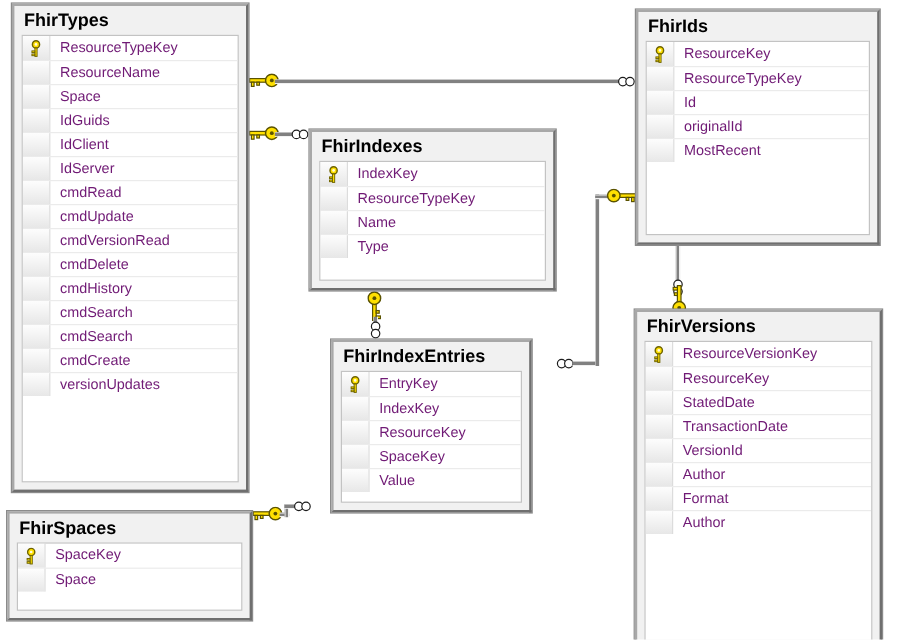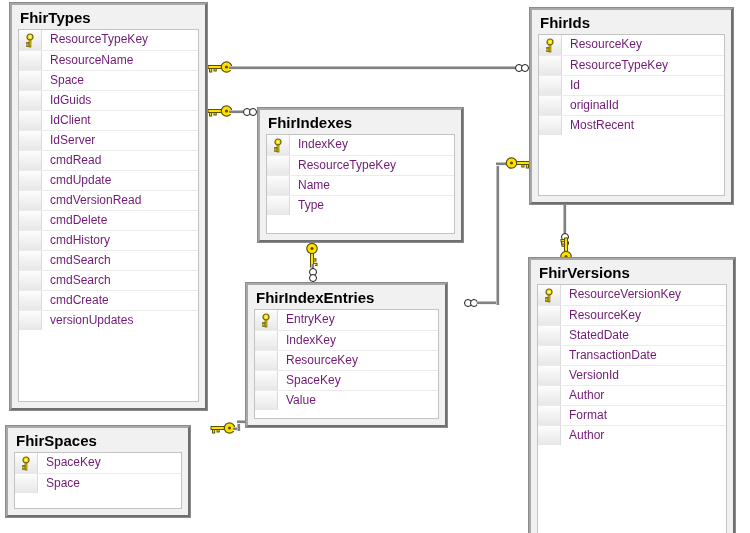--- a/index.html
+++ b/index.html
@@ -304,21 +304,21 @@
           <span class="keycell"></span>
           <span class="colname">Name</span>
         </div>
       <div class="row">
           <span class="keycell"></span>
           <span class="colname">Type</span>
         </div>
     </div>
   </div>
 
-  <div class="tbl" style="left:246px;top:283px;width:201px;height:144px;">
+  <div class="tbl" style="left:276px;top:283px;width:167px;height:144px;">
     <div class="tbl-title">FhirIndexEntries</div>
     <div class="grid">
       <div class="row">
           <span class="keycell">
             <svg width="10" height="15" viewBox="0 0 10 15">
               <circle cx="5" cy="4" r="3" fill="#ffe000" stroke="#6f6400" stroke-width="1.2"></circle>
               <circle cx="5" cy="4" r="1.1" fill="#fffbe0"></circle>
               <rect x="4.1" y="7" width="1.8" height="7" fill="#ffe000" stroke="#6f6400" stroke-width="0.8"></rect>
               <rect x="1.6" y="9.4" width="2.4" height="1.4" fill="#ffe000" stroke="#6f6400" stroke-width="0.8"></rect>
               <rect x="1.6" y="12" width="2.4" height="1.4" fill="#ffe000" stroke="#6f6400" stroke-width="0.8"></rect>
@@ -384,21 +384,21 @@
           <span class="keycell"></span>
           <span class="colname">Format</span>
         </div>
       <div class="row">
           <span class="keycell"></span>
           <span class="colname">Author</span>
         </div>
     </div>
   </div>
 
-  <div class="tbl" style="left:6px;top:426px;width:184px;height:91px;">
+  <div class="tbl" style="left:6px;top:426px;width:204px;height:91px;">
     <div class="tbl-title">FhirSpaces</div>
     <div class="grid">
       <div class="row">
           <span class="keycell">
             <svg width="10" height="15" viewBox="0 0 10 15">
               <circle cx="5" cy="4" r="3" fill="#ffe000" stroke="#6f6400" stroke-width="1.2"></circle>
               <circle cx="5" cy="4" r="1.1" fill="#fffbe0"></circle>
               <rect x="4.1" y="7" width="1.8" height="7" fill="#ffe000" stroke="#6f6400" stroke-width="0.8"></rect>
               <rect x="1.6" y="9.4" width="2.4" height="1.4" fill="#ffe000" stroke="#6f6400" stroke-width="0.8"></rect>
               <rect x="1.6" y="12" width="2.4" height="1.4" fill="#ffe000" stroke="#6f6400" stroke-width="0.8"></rect>

